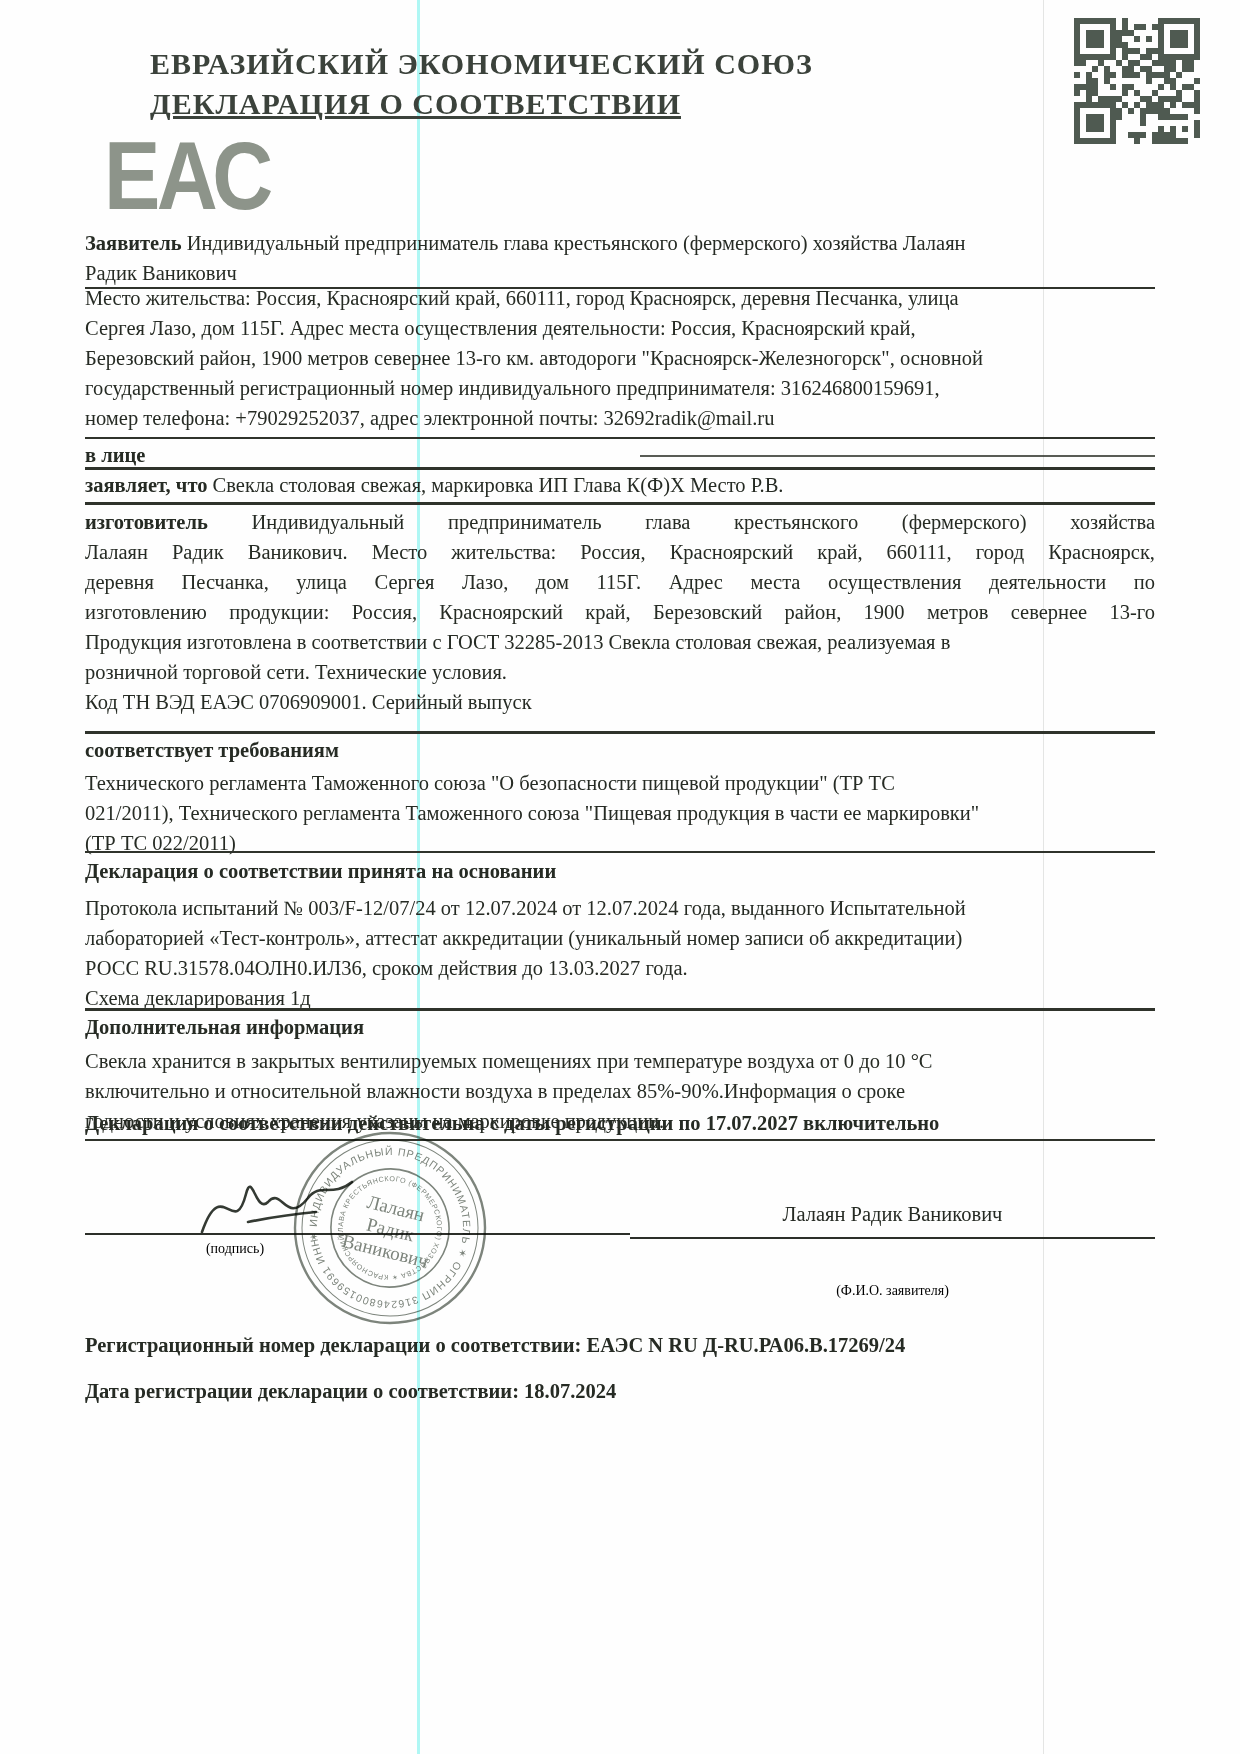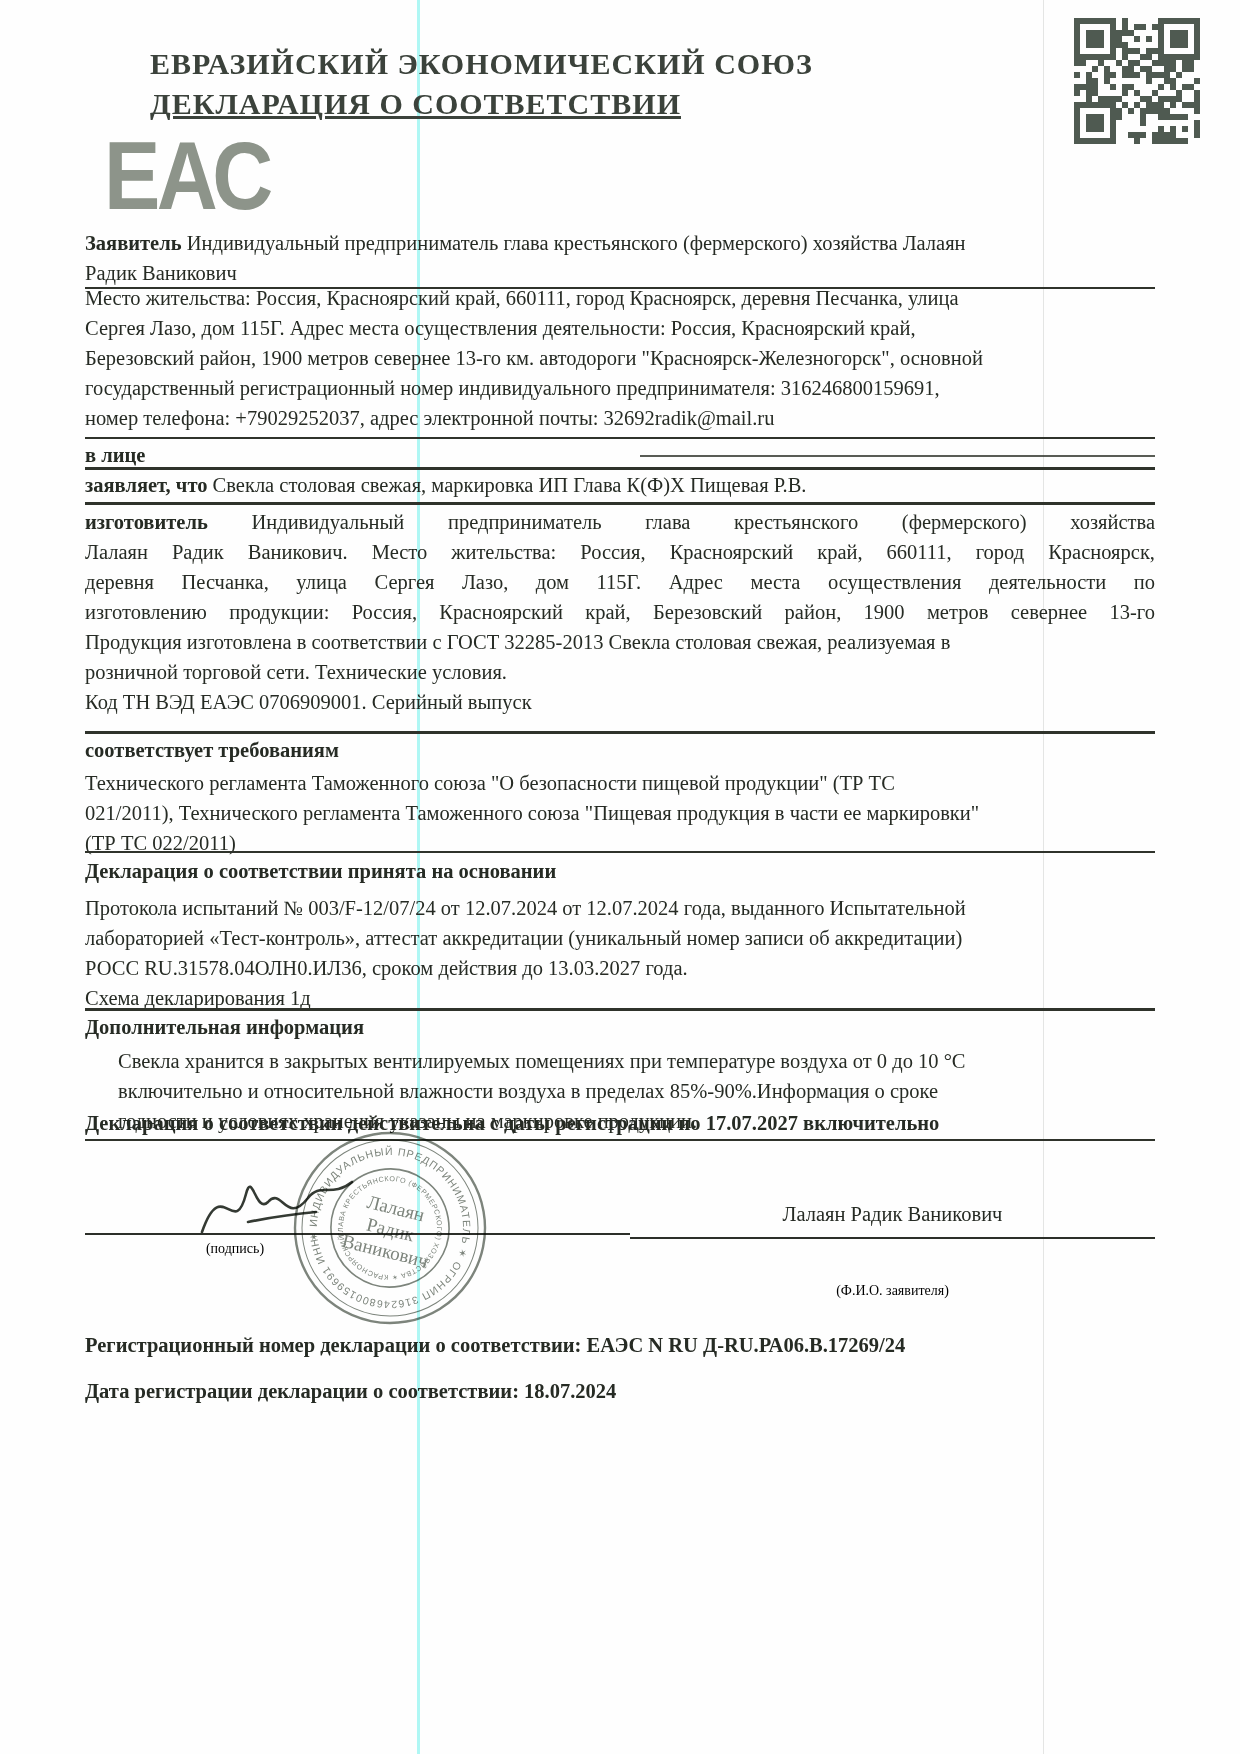--- a/index.html
+++ b/index.html
@@ -209,21 +209,21 @@
     <div>государственный регистрационный номер индивидуального предпринимателя: 316246800159691,</div>
     <div>номер телефона: +79029252037, адрес электронной почты: 32692radik@mail.ru</div>
   </div>
   <div class="rule" style="top:437px;height:2px;"></div>
 
   <div class="txt b" style="top:440px;">в лице</div>
   <div class="rule" style="top:455px;left:640px;width:515px;height:1.5px;opacity:.8;"></div>
   <div class="rule" style="top:467px;height:3px;"></div>
 
   <div class="txt" style="top:470px;">
-    <span class="b">заявляет, что</span><span> Свекла столовая свежая, маркировка ИП Глава К(Ф)Х Пищевая Р.В.</span>
+    <span class="b">заявляет, что</span><span> Свекла столовая свежая, маркировка ИП Глава К(Ф)Х Место Р.В.</span>
   </div>
   <div class="rule" style="top:502px;height:3px;"></div>
 
   <div class="txt" style="top:507px;">
     <div class="jline"><span class="b">изготовитель</span><span> Индивидуальный предприниматель глава крестьянского (фермерского) хозяйства</span></div>
     <div class="jline">Лалаян Радик Ваникович. Место жительства: Россия, Красноярский край, 660111, город Красноярск,</div>
     <div class="jline">деревня Песчанка, улица Сергея Лазо, дом 115Г. Адрес места осуществления деятельности по</div>
     <div class="jline">изготовлению продукции: Россия, Красноярский край, Березовский район, 1900 метров севернее 13-го</div>
     <div>Продукция изготовлена в соответствии с ГОСТ 32285-2013 Свекла столовая свежая, реализуемая в</div>
     <div>розничной торговой сети. Технические условия.</div>
@@ -242,21 +242,21 @@
   <div class="txt b" style="top:856px;">Декларация о соответствии принята на основании</div>
   <div class="txt" style="top:893px;">
     <div>Протокола испытаний № 003/F-12/07/24 от 12.07.2024 от 12.07.2024 года, выданного Испытательной</div>
     <div>лабораторией «Тест-контроль», аттестат аккредитации (уникальный номер записи об аккредитации)</div>
     <div>РОСС RU.31578.04ОЛН0.ИЛ36, сроком действия до 13.03.2027 года.</div>
     <div>Схема декларирования 1д</div>
   </div>
   <div class="rule" style="top:1008px;height:3px;"></div>
 
   <div class="txt b" style="top:1012px;">Дополнительная информация</div>
-  <div class="txt" style="top:1046px;margin-left:33px;">
+  <div class="txt" style="top:1046px;">
     <div>Свекла хранится в закрытых вентилируемых помещениях при температуре воздуха от 0 до 10 °С</div>
     <div>включительно  и относительной влажности воздуха в пределах 85%-90%.Информация о сроке</div>
     <div>годности и условиях хранения указаны на маркировке продукции.</div>
   </div>
   <div class="rule" style="top:1139px;height:2px;"></div>
 
   <div class="txt b" style="top:1108px;">Декларация о соответствии действительна с даты регистрации по 17.07.2027 включительно</div>
 
   <svg class="signature" viewBox="0 0 180 90">
     <path d="M14,70 C34,12 46,78 58,32 C64,8 68,52 80,40 C94,24 98,64 120,36 C132,20 144,36 164,20 M60,60 C80,56 104,52 128,50" fill="none" stroke="#343a33" stroke-width="2.6" stroke-linecap="round"></path>

